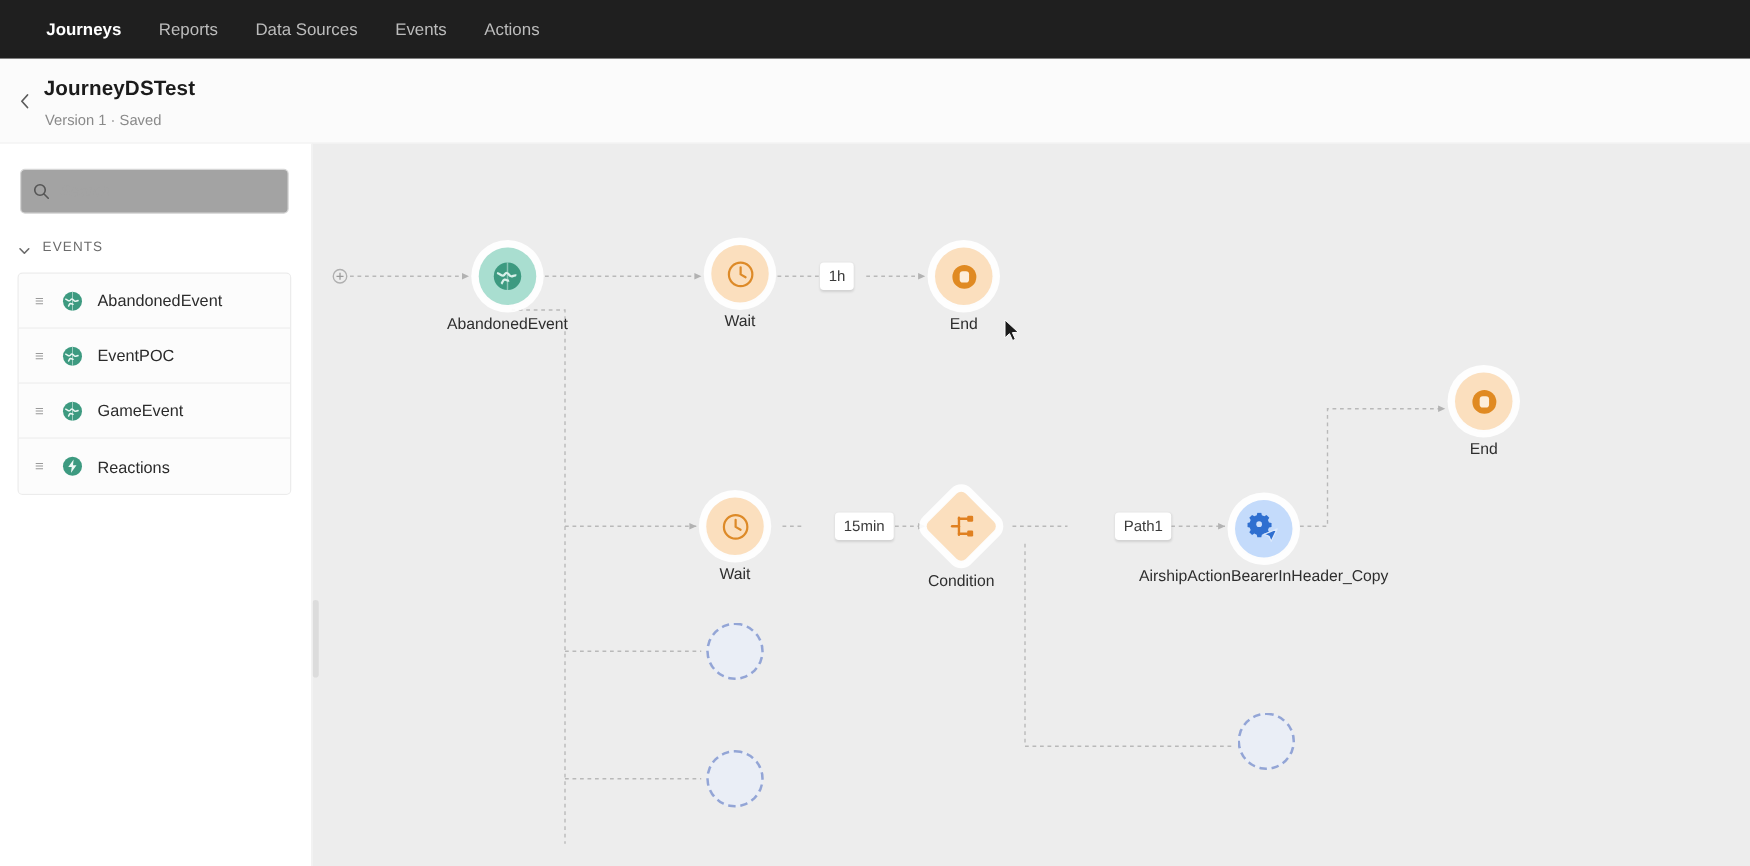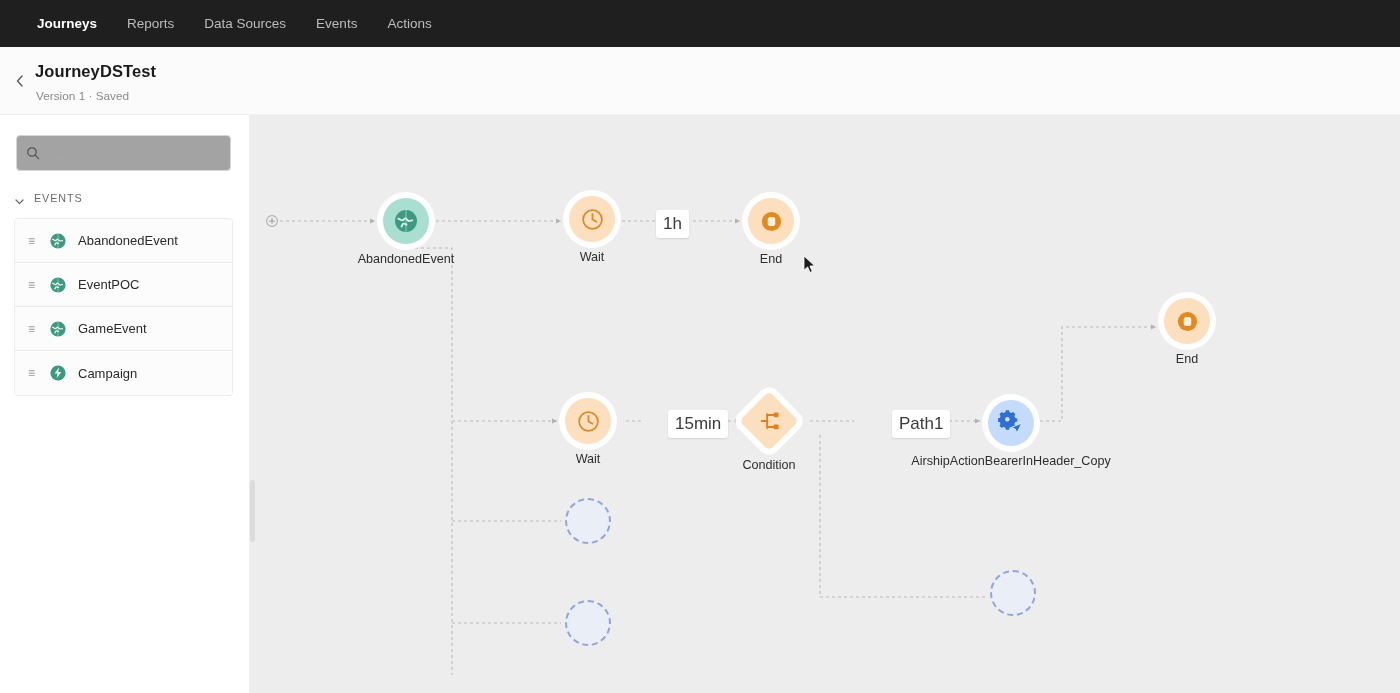--- a/index.html
+++ b/index.html
@@ -127,21 +127,21 @@
     background: #eaeef6; border: 2px dashed #93a5d6;
   }
   .node-label {
     position: absolute; top: 54px; left: 50%;
     transform: translateX(-50%);
     font-size: 12.6px; color: #2e2e2e; white-space: nowrap;
   }
   .edge-chip {
     position: absolute;
     background: #ffffff; border-radius: 3px;
-    padding: 4px 7px; font-size: 17px; color: #3a3a3a;
+    padding: 4px 7px; font-size: 12px; color: #3a3a3a;
     box-shadow: 0 1px 2px rgba(0,0,0,.12);
     white-space: nowrap;
   }
   .scroll-thumb {
     position: absolute; left: 0px; top: 365px;
     width: 5px; height: 62px; border-radius: 3px;
     background: rgba(0,0,0,.07);
   }
   .cursor { position: absolute; left: 553px; top: 140px; width: 14px; height: 20px; }
 </style>
@@ -231,21 +231,21 @@
     </div>
 
     <div class="event-row">
       <span class="drag-handle">≡</span>
       <span class="ev-icon">
         <svg width="18" height="18" viewBox="0 0 18 18">
           <circle cx="9" cy="9" r="7.6" fill="#3d9a80"></circle>
           <polygon points="9.9,3.6 5.6,9.6 8.4,9.6 7.7,14.3 12.2,8.1 9.4,8.1" fill="#eefaf6"></polygon>
         </svg>
       </span>
-      <span class="event-label">Campaign</span>
+      <span class="event-label">Reactions</span>
     </div>
 
   </div>
 </div>
 
 <div class="canvas">
 
   <svg class="canvas-svg" width="1150" height="578">
     <defs>
       <marker id="arw" markerWidth="6" markerHeight="6" refX="5" refY="3" orient="auto">

